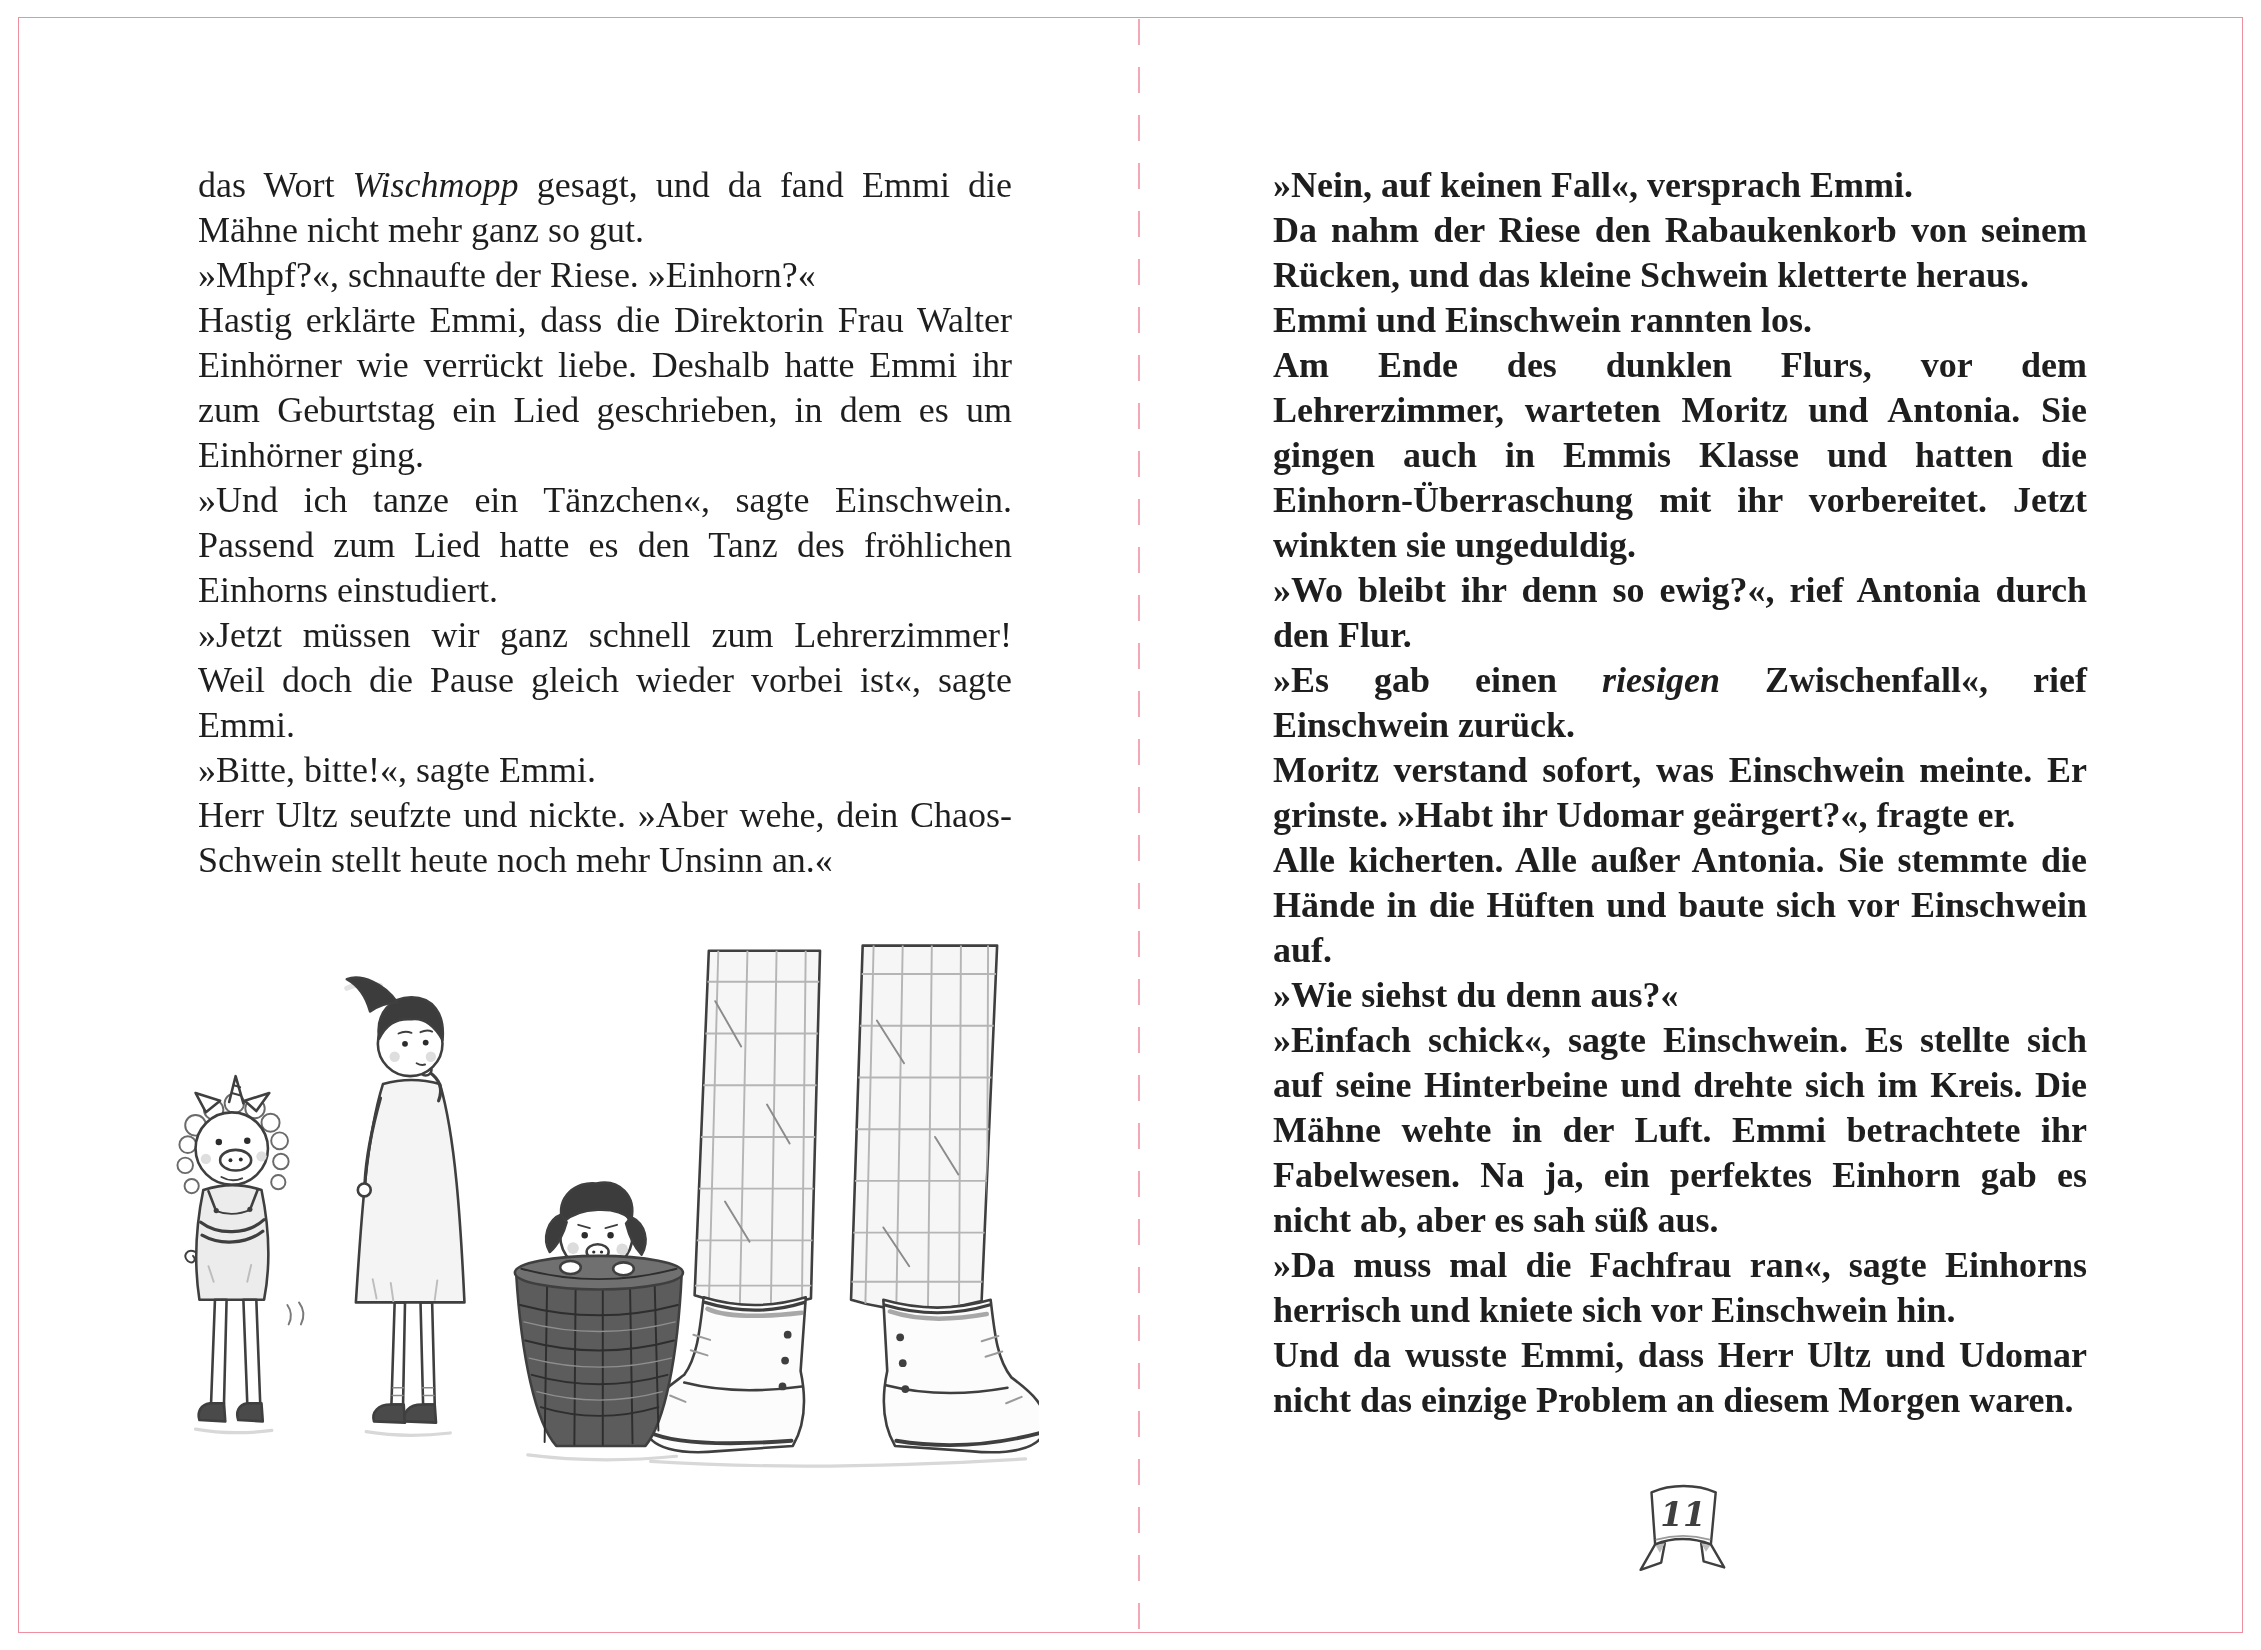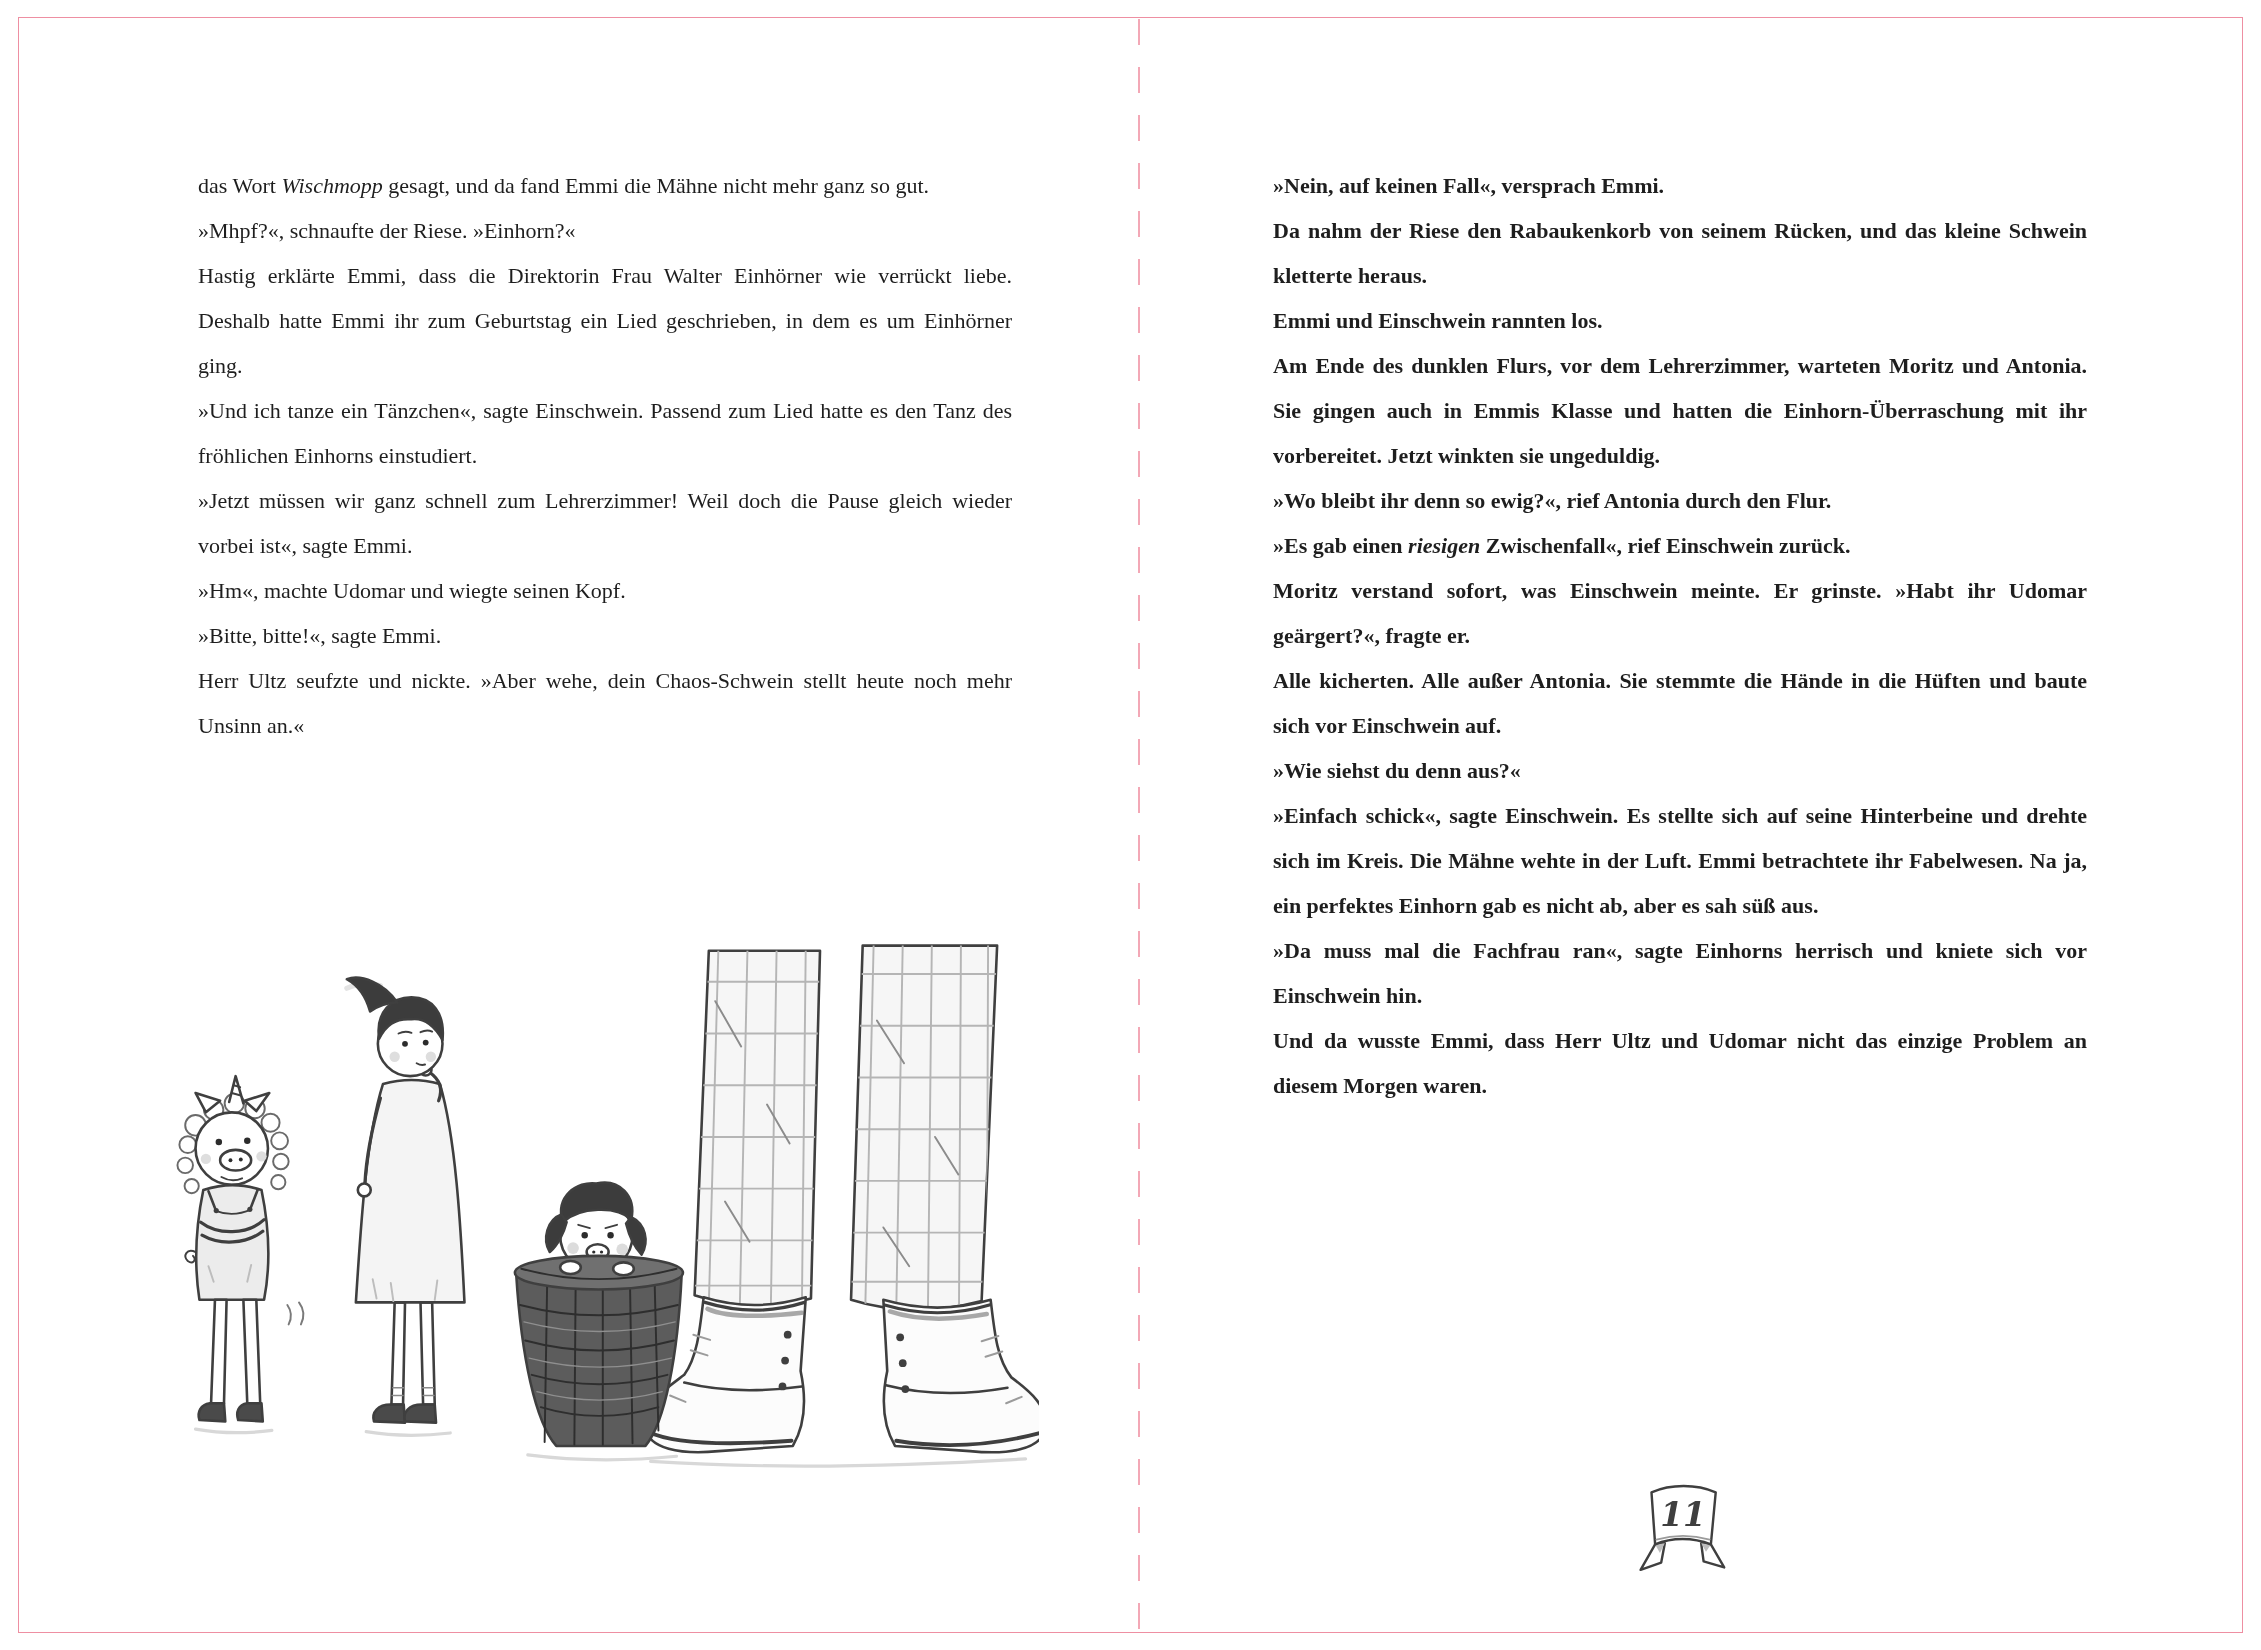--- a/index.html
+++ b/index.html
@@ -23,21 +23,21 @@
     left: 1138px; width: 1.9px;
     background: repeating-linear-gradient(to bottom, #f3a8b6 0 26px, transparent 26px 48px);
   }
   .page { position: absolute; top: 19px; bottom: 19px; }
   .page-left  { left: 20px;  width: 1118px; }
   .page-right { left: 1140px; width: 1101px; font-weight: bold; }
   .column {
     position: absolute;
     top: 144px;
     width: 814px;
-    font-size: 22px;
+    font-size: 36px;
     line-height: 45px;
     text-align: justify;
     hyphens: auto;
     -webkit-hyphens: auto;
   }
   .col-left  { left: 178px; }
   .col-right { left: 133px; }
   .column p { margin: 0; padding: 0; }
   .column em { font-style: italic; }
   .illustration { position: absolute; left: 113px; top: 924px; }
@@ -50,21 +50,20 @@
 <div class="frame"></div>
 <div class="spine"></div>
 
 <section class="page page-left">
   <div class="column col-left" lang="de">
       <p><span>das Wort </span><em>Wischmopp</em><span> gesagt, und da fand Emmi die Mähne nicht mehr ganz so gut.</span></p>
       <p><span>»Mhpf?«, schnaufte der Riese. »Einhorn?«</span></p>
       <p><span>Hastig erklärte Emmi, dass die Direktorin Frau Walter Einhörner wie verrückt liebe. Deshalb hatte Emmi ihr zum Geburtstag ein Lied geschrieben, in dem es um Einhörner ging.</span></p>
       <p><span>»Und ich tanze ein Tänzchen«, sagte Einschwein. Passend zum Lied hatte es den Tanz des fröhlichen Einhorns einstudiert.</span></p>
       <p><span>»Jetzt müssen wir ganz schnell zum Lehrerzimmer! Weil doch die Pause gleich wieder vorbei ist«, sagte Emmi.</span></p>
-      <p><span>»Hm«, machte Udomar und wiegte seinen Kopf.</span></p>
       <p><span>»Bitte, bitte!«, sagte Emmi.</span></p>
       <p><span>Herr Ultz seufzte und nickte. »Aber wehe, dein Chaos-Schwein stellt heute noch mehr Unsinn an.«</span></p>
     </div>
 
   <div class="illustration">
     <svg width="906" height="543" viewBox="0 0 1400 840">
 
       <g stroke="#d8d8d8" stroke-width="5" fill="none" stroke-linecap="round">
         <path d="M 96 752 q 56 10 118 2"></path>
         <path d="M 360 756 q 60 10 130 2"></path>

